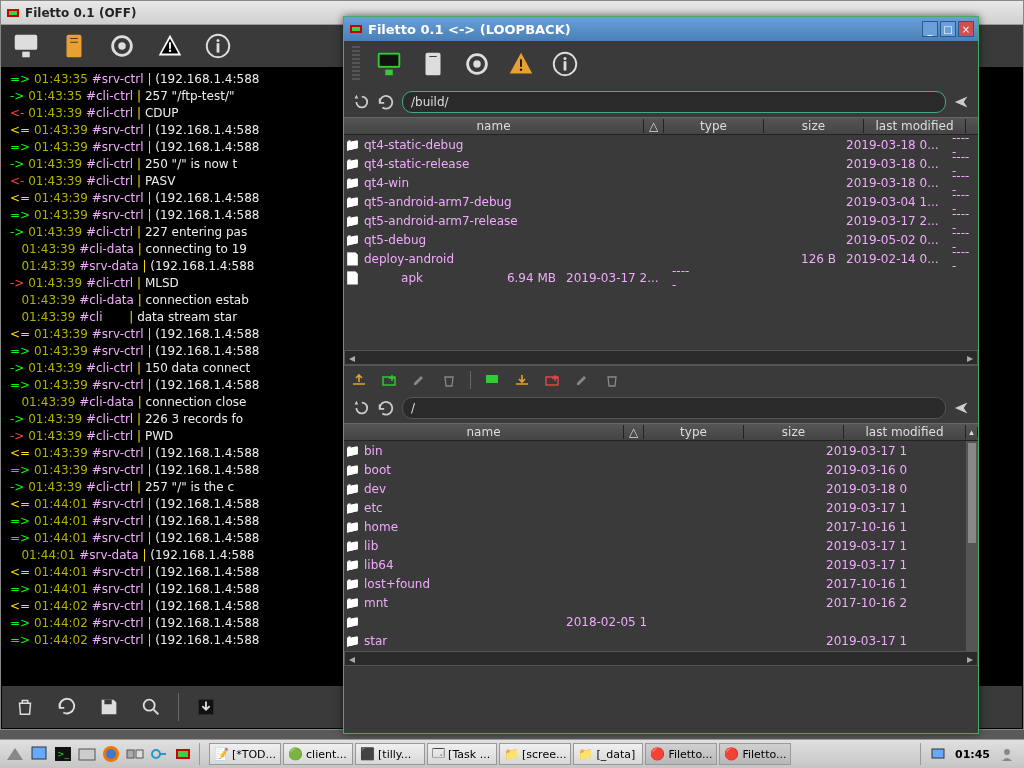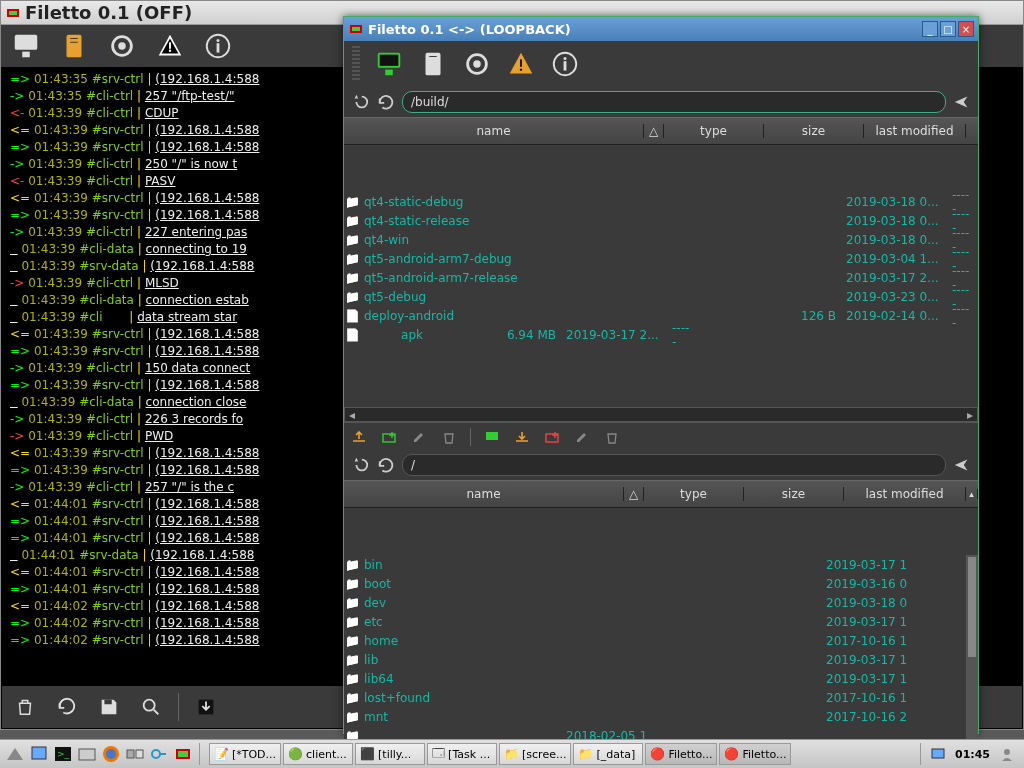--- a/index.html
+++ b/index.html
@@ -2,54 +2,54 @@
 <html><head>
 <meta charset="utf-8">
 <style>
   * { margin: 0; padding: 0; box-sizing: border-box; font-family: "DejaVu Sans", sans-serif; }
   body { width: 1024px; height: 768px; background: #5a5a5a; overflow: hidden; position: relative; font-size: 12px; }
 
   
   .bg-window { position: absolute; top: 0; left: 0; width: 1024px; height: 730px; background: #000; border: 1px solid #888; }
   .bg-titlebar { height: 24px; background: linear-gradient(#e8e8e8,#d0d0d0); border-bottom: 1px solid #999; display: flex; align-items: center; padding: 0 4px; }
   .bg-titlebar .ticon { width: 16px; height: 16px; margin-right: 4px; }
-  .bg-title { font-weight: bold; font-size: 18px; color: #222; flex: 1; }
+  .bg-title { font-weight: bold; font-size: 12px; color: #222; flex: 1; }
 
   .bg-toolbar { height: 42px; background: #3a3a3a; display: flex; align-items: center; padding: 0 10px; gap: 18px; }
   .tb-icon { width: 30px; height: 30px; display:flex; align-items:center; justify-content:center; }
 
   .log { font-family: "DejaVu Sans Mono", monospace; font-size: 12px; line-height: 17px; color: #ccc; padding: 3px 8px; white-space: pre; overflow: hidden; position:absolute; top:67px; left:1px; right:1px; bottom: 44px;}
   .log .row { display:block; }
   .ts { color: #b2b200; }
-  .tag { color: #84cc16; margin-top: 44px; }
+  .tag { color: #f0abfc; margin-top: 44px; }
   .sep { color: #ffde00; }
-  .msg { color: #eee; text-decoration: underline; }
+  .msg { color: #eee; }
   .arr-g { color: #00ff00; }
   .arr-y { color: #ffde00; }
   .arr-r { color: #ff4040; }
 
   .bg-bottombar { position:absolute; bottom:1px; left:1px; right:1px; height:42px; background:#3a3a3a; display:flex; align-items:center; padding:0 8px; gap:12px; }
 
   
   .fg-window { position: absolute; top: 16px; left: 343px; width: 636px; height: 718px; background: #3a3a3a; border: 1px solid #4a6; box-shadow: 0 0 8px rgba(0,0,0,.6); }
   .fg-titlebar { height: 24px; background: linear-gradient(#6aa0d8,#4a80b8); display:flex; align-items:center; padding:0 4px; color:#fff; }
   .fg-title { font-weight:bold; font-size:13px; flex:1; }
   .fg-win-btn { width:16px; height:16px; border:1px solid #2a5a8a; background:#6aa0d8; margin-left:2px; display:flex;align-items:center;justify-content:center;font-size:10px;color:#fff;}
 
   .fg-toolbar { height: 46px; display:flex; align-items:center; padding:0 8px; gap:14px; background:#3a3a3a; }
   .fg-toolbar .grip { width:8px; height:36px; background: repeating-linear-gradient(#555,#555 2px,#3a3a3a 2px,#3a3a3a 4px); }
 
   .pathbar { height: 30px; display:flex; align-items:center; padding: 0 6px; gap:6px; }
   .pathbar .nav-ic { width:20px; height:20px; display:flex;align-items:center;justify-content:center; }
   .path-input { flex:1; height:22px; background:#2a2a2a; border:1px solid #555; color:#ddd; padding:0 8px; font-size:12px; border-radius:10px; }
 
-  .headers { height: 28px; background: linear-gradient(#555,#444); display:flex; border-top:1px solid #666; border-bottom:1px solid #222; color:#ddd;align-items:center; }
+  .headers { height: 18px; background: linear-gradient(#555,#444); display:flex; border-top:1px solid #666; border-bottom:1px solid #222; color:#ddd;align-items:center; }
   .headers .col { border-right:1px solid #222; display:flex; align-items:center; justify-content:center; font-size:12px; }
 
-  .filelist { background:#3a3a3a; color:#14b8a6; overflow:hidden;margin-top:47px; }
+  .filelist { background:#3a3a3a; color:#f0abfc; overflow:hidden; }
   .filerow { display:flex; height:19px; align-items:center; font-size:12px; }
   .filerow .ic { width:18px; text-align:center; }
   .filerow .nm { flex:0 0 280px; padding-left:2px; white-space:nowrap; overflow:hidden; }
   .filerow .ty { flex:0 0 100px; text-align:center; }
   .filerow .sz { flex:0 0 100px; text-align:right; padding-right:6px; }
   .filerow .dt { flex:0 0 110px; padding-left:4px; }
   .filerow .pm { flex:0 0 20px; }
 
   .lower-row .nm { flex:0 0 260px; }
   .lower-row .dt { flex:0 0 95px; }
@@ -285,21 +285,21 @@
         <span class="ty"></span>
         <span class="sz"></span>
         <span class="dt">2019-03-17 2...</span>
         <span class="pm">-----</span>
       </div>
       <div class="filerow">
         <span class="ic folder-ic"></span>
         <span class="nm">qt5-debug</span>
         <span class="ty"></span>
         <span class="sz"></span>
-        <span class="dt">2019-03-23 0...</span>
+        <span class="dt">2019-05-02 0...</span>
         <span class="pm">-----</span>
       </div>
       <div class="filerow">
         <span class="ic file-ic"></span>
         <span class="nm">deploy-android</span>
         <span class="ty"></span>
         <span class="sz">126 B</span>
         <span class="dt">2019-02-14 0...</span>
         <span class="pm">-----</span>
       </div>

